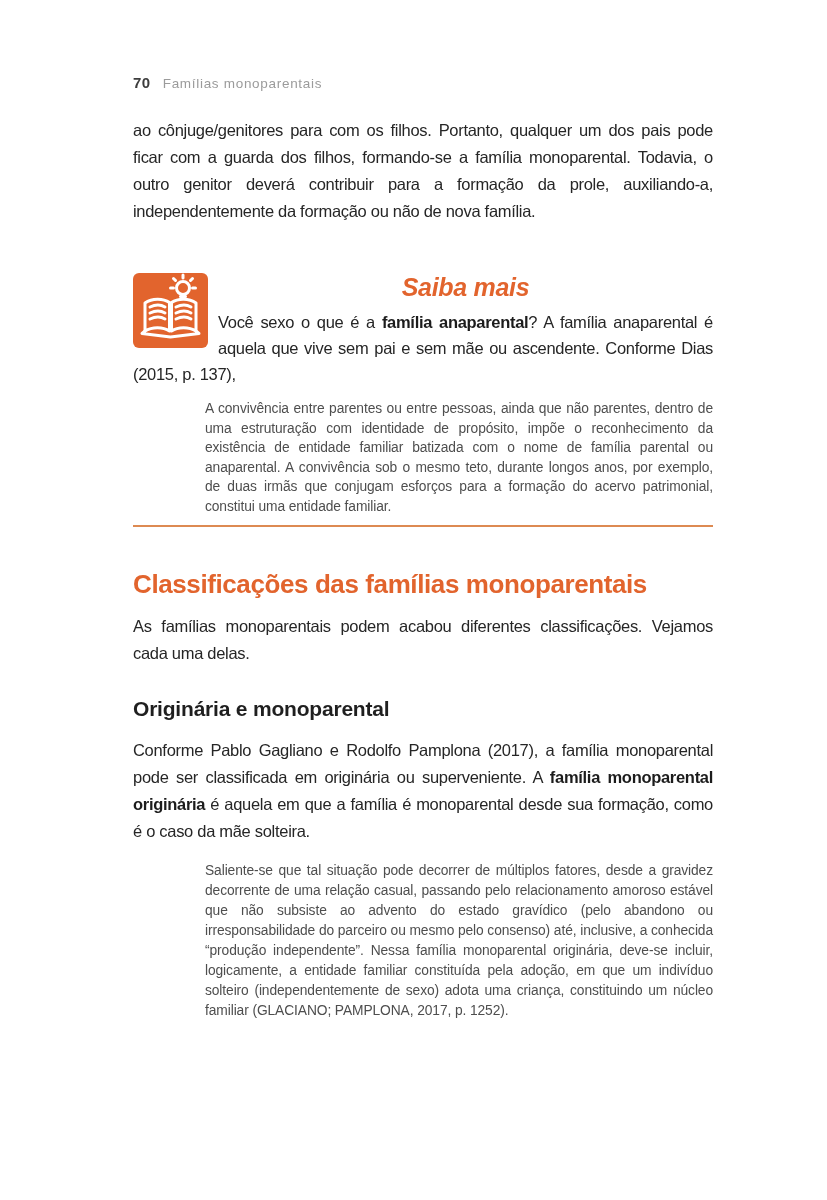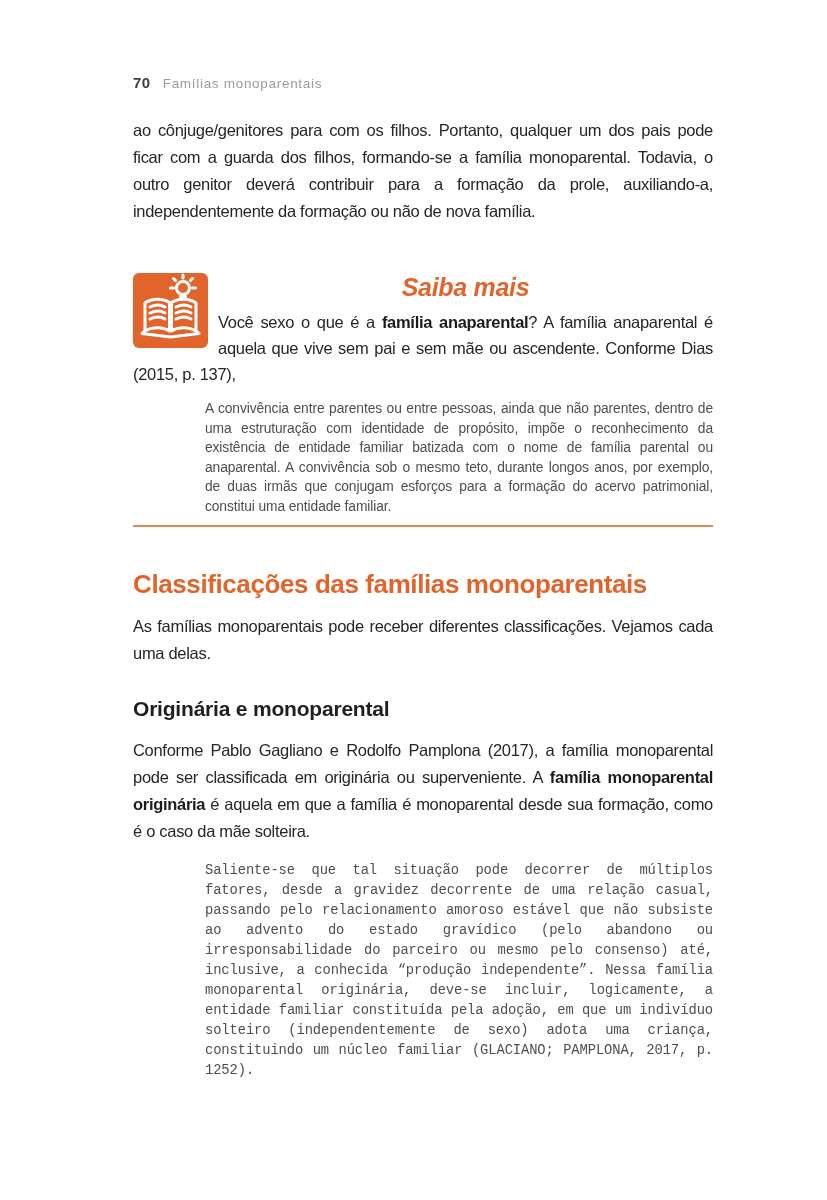--- a/index.html
+++ b/index.html
@@ -53,21 +53,21 @@
   .clear { clear: both; }
 
   
   .quote {
     margin: 12px 0 0 72px;
     font-size: 13.8px; line-height: 19.5px;
     letter-spacing: -0.1px;
     color: #4e4e4e;
     text-align: justify;
   }
-  .quote2 { margin-top: 16px; line-height: 20px; font-family: Liberation Mono, monospace; }
+  .quote2 { margin-top: 16px; line-height: 20px; }
 
   .section-rule { height: 2px; background: #dd8a52; margin-top: 9px; }
 
   h1.section-heading {
     margin: 42px 0 0 0;
     font-size: 26px; font-weight: bold;
     color: #e2642d; letter-spacing: -0.4px;
     line-height: 30px;
   }
   .section-intro { margin-top: 14px; }
@@ -124,21 +124,21 @@
     </div>
     <p class="body-text saiba-text"><span>Você sexo o que é a </span><b>família anaparental</b><span>? A família anaparental é aquela que vive sem pai e sem mãe ou ascendente. Conforme Dias (2015, p. 137),</span></p>
   </section>
 
   <blockquote class="quote clear">A convivência entre parentes ou entre pessoas, ainda que não parentes, dentro de uma estruturação com identidade de propósito, impõe o reconhecimento da existência de entidade familiar batizada com o nome de família parental ou anaparental. A convivência sob o mesmo teto, durante longos anos, por exemplo, de duas irmãs que conjugam esforços para a formação do acervo patrimonial, constitui uma entidade familiar.</blockquote>
 
   <div class="section-rule"></div>
 
   <h1 class="section-heading">Classificações das famílias monoparentais</h1>
 
-  <p class="body-text section-intro">As famílias monoparentais pode receber diferentes classificações. Vejamos cada uma delas.</p>
+  <p class="body-text section-intro">As famílias monoparentais podem acabou diferentes classificações. Vejamos cada uma delas.</p>
 
   <h2 class="sub-heading">Originária e monoparental</h2>
 
   <p class="body-text sub-para"><span>Conforme Pablo Gagliano e Rodolfo Pamplona (2017), a família monoparental pode ser classificada em originária ou superveniente. A </span><b>família monoparental originária</b><span> é aquela em que a família é monoparental desde sua formação, como é o caso da mãe solteira.</span></p>
 
   <blockquote class="quote quote2">Saliente-se que tal situação pode decorrer de múltiplos fatores, desde a gravidez decorrente de uma relação casual, passando pelo relacionamento amoroso estável que não subsiste ao advento do estado gravídico (pelo abandono ou irresponsabilidade do parceiro ou mesmo pelo consenso) até, inclusive, a conhecida “produção independente”. Nessa família monoparental originária, deve-se incluir, logicamente, a entidade familiar constituída pela adoção, em que um indivíduo solteiro (independentemente de sexo) adota uma criança, constituindo um núcleo familiar (GLACIANO; PAMPLONA, 2017, p. 1252).</blockquote>
 
 
 </div>
 

